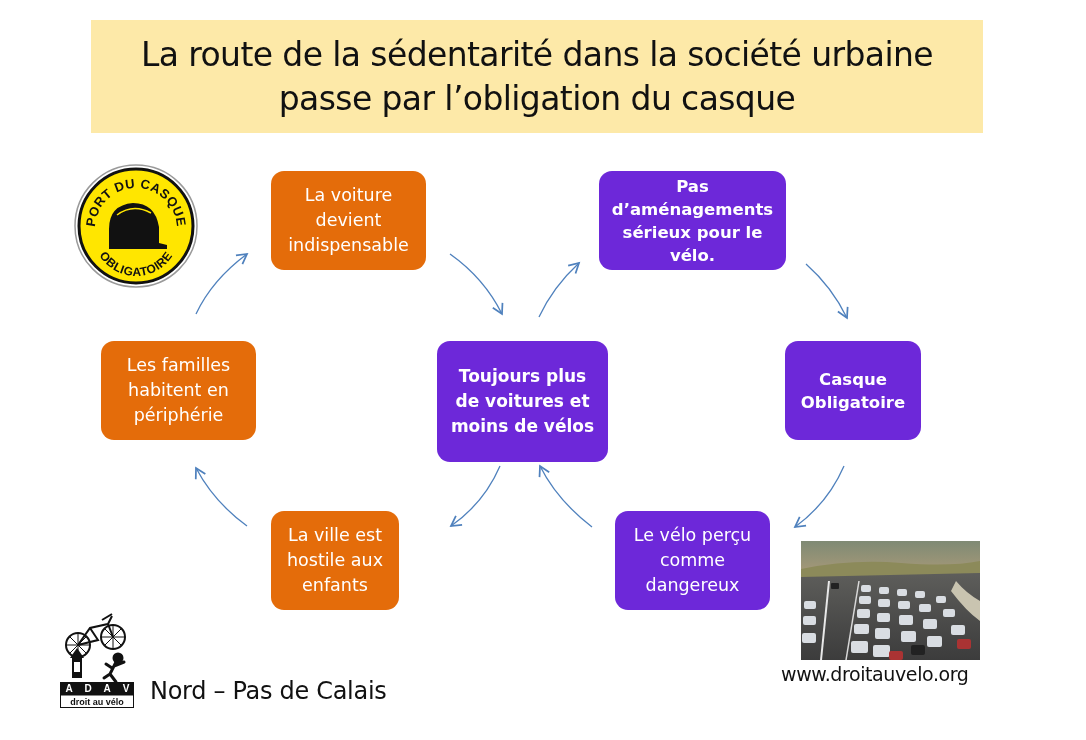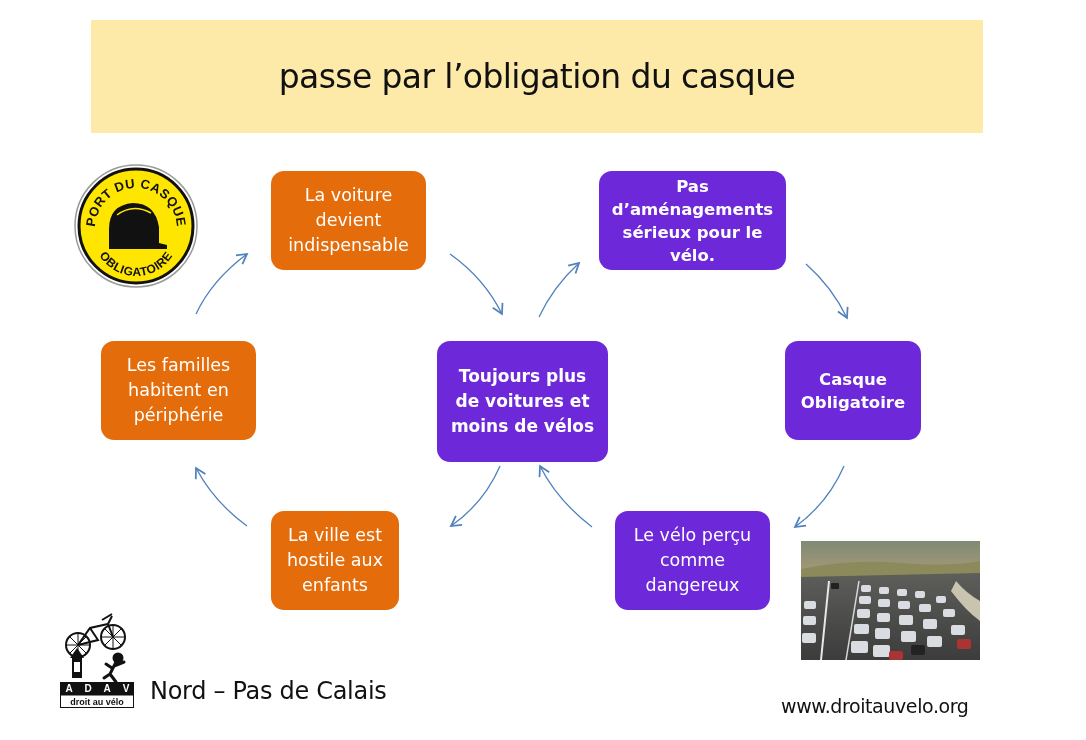--- a/index.html
+++ b/index.html
@@ -102,31 +102,32 @@
       left: 150px;
       top: 677px;
       font-family: "DejaVu Sans", "Liberation Sans", sans-serif;
       font-size: 24px;
       color: #111111;
       letter-spacing: -0.3px;
     }
     .footer-right {
       position: absolute;
       left: 781px;
-      top: 695px;
+      top: 663px;
       font-family: "DejaVu Sans", "Liberation Sans", sans-serif;
       font-size: 19px;
       color: #111111;
       letter-spacing: -0.4px;
     }
   </style>
 </head>
 <body>
 
 <div class="title-box">
+  <div class="title-line">La route de la sédentarité dans la société urbaine</div>
   <div class="title-line">passe par l’obligation du casque</div>
 </div>
 
 <div class="sign">
   <svg width="126" height="126" viewBox="0 0 126 126">
     <defs>
       <path id="arcTop" d="M 22 66 A 41 41 0 0 1 104 66"></path>
       <path id="arcBot" d="M 20 70 A 43 43 0 0 0 106 70"></path>
     </defs>
     <circle cx="63" cy="63" r="61" fill="#ffffff" stroke="#9a9a9a" stroke-width="1.5"></circle>

